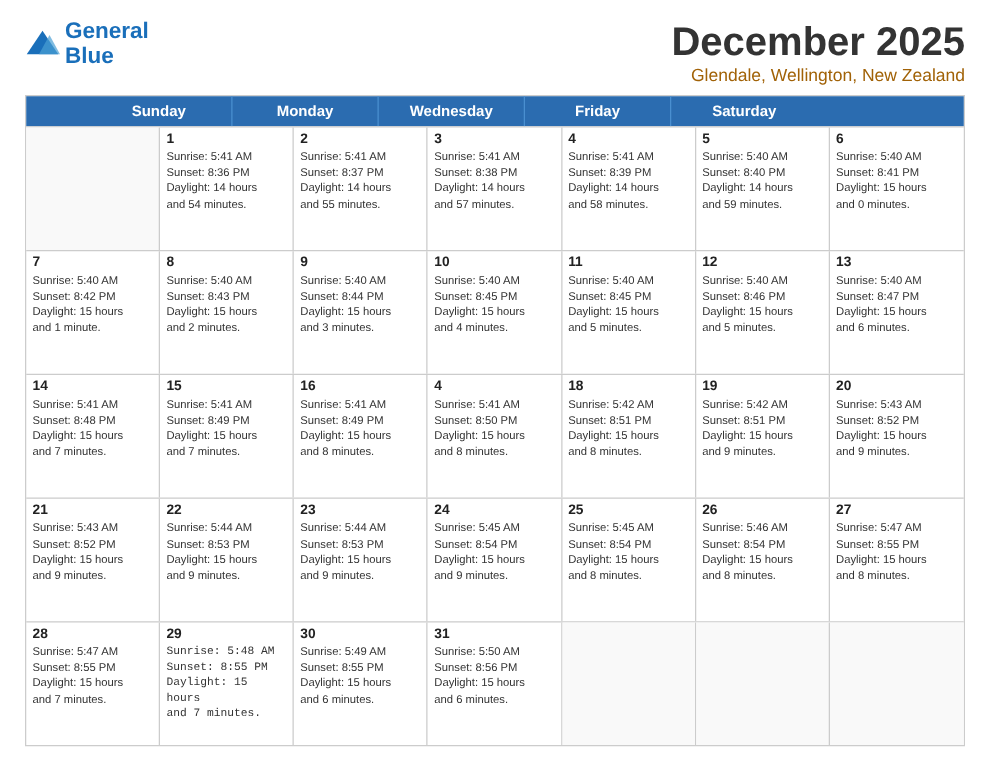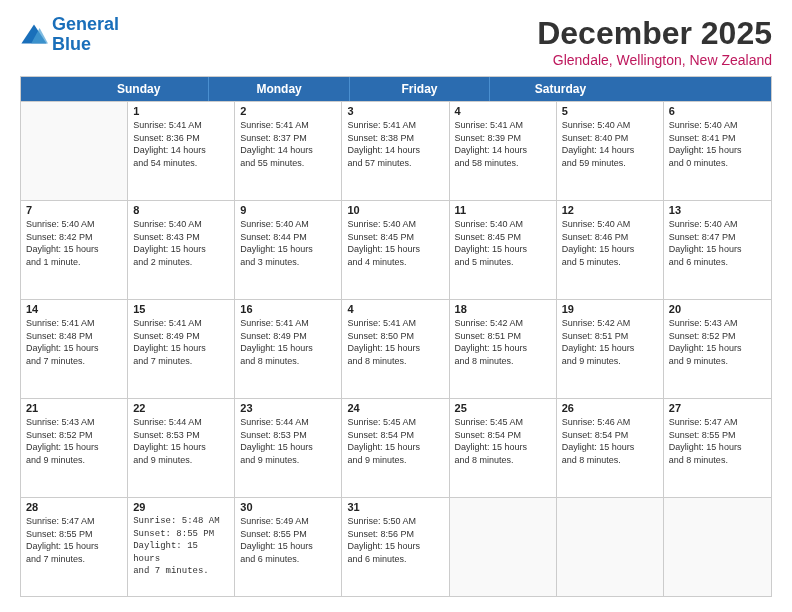--- a/index.html
+++ b/index.html
@@ -45,31 +45,31 @@
       text-align: right;
     }
     .calendar-title {
       font-size: 32px;
       font-weight: bold;
       color: #333;
       text-align: center;
     }
     .calendar-subtitle {
       font-size: 14px;
-      color: #be185d;
+      color: #a16207;
     }
     .calendar {
       flex: 1;
       display: flex;
       flex-direction: column;
       border: 1px solid #ccc;
     }
     .cal-header-row {
       display: grid;
-      grid-template-columns: repeat(5, 1fr);
+      grid-template-columns: repeat(6, 1fr);
       background-color: #2b6cb0;
       padding-left: 48px;
     }
     .cal-header-cell {
       color: #fff;
       font-size: 12px;
       font-weight: bold;
       text-align: center;
       padding: 5px 3px;
       border-right: 1px solid #4a8fd0;
@@ -132,20 +132,21 @@
     <div class="title-block">
       <div class="calendar-title">December 2025</div>
       <div class="calendar-subtitle">Glendale, Wellington, New Zealand</div>
     </div>
   </div>
 
   <div class="calendar">
     <div class="cal-header-row">
     <div class="cal-header-cell">Sunday</div>
         <div class="cal-header-cell">Monday</div>
+        <div class="cal-header-cell">Wednesday</div>
         <div class="cal-header-cell">Friday</div>
         <div class="cal-header-cell">Saturday</div>
       </div>
     <div class="cal-body">
     <div class="cal-row">
           <div class="cal-cell empty"></div>
           <div class="cal-cell">
             <div class="day-number">1</div>
             <div class="day-info" style="white-space: pre-line;">Sunrise: 5:41 AM
 Sunset: 8:36 PM

